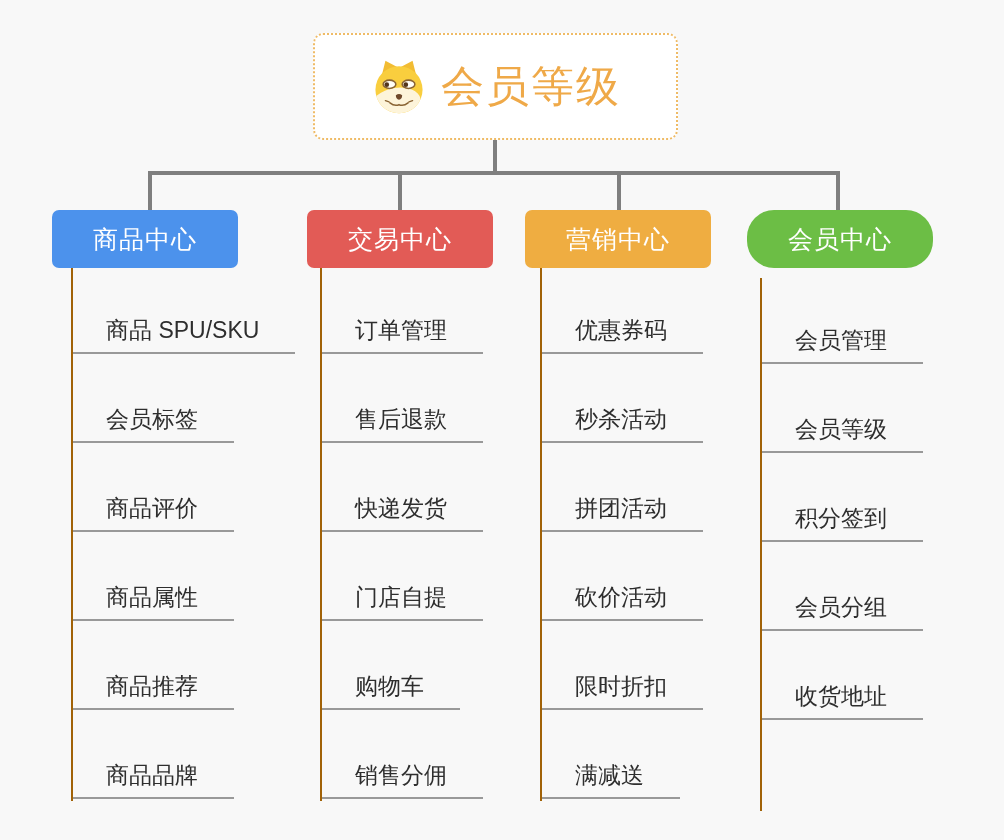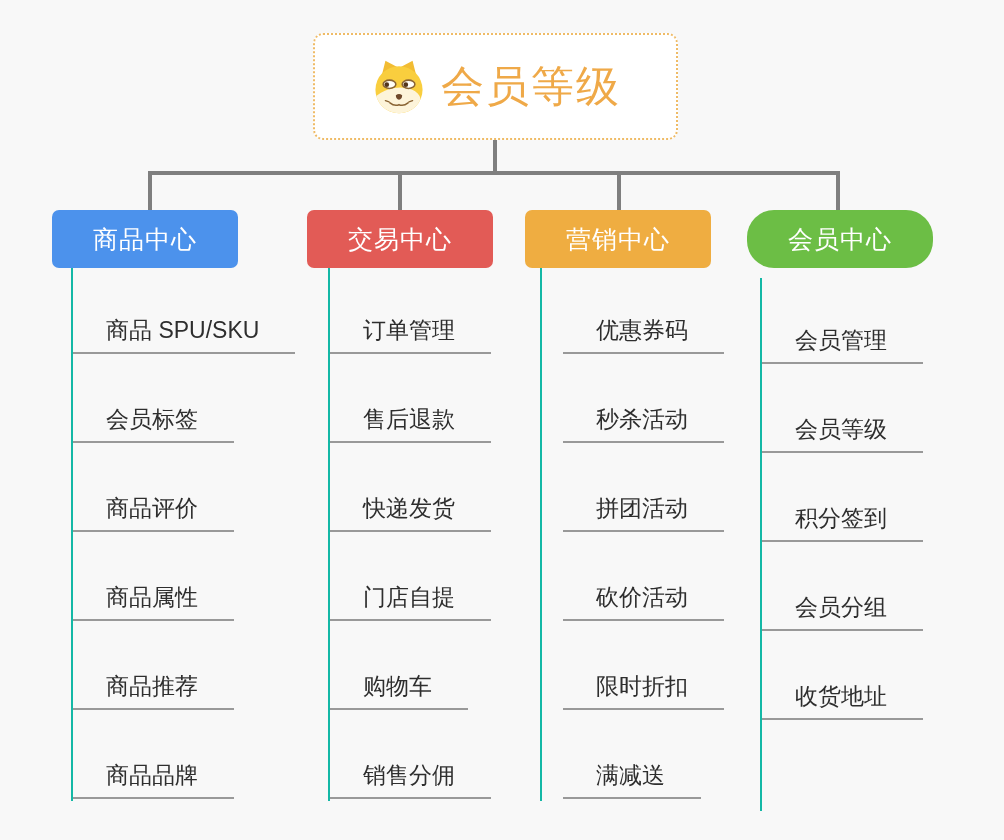--- a/index.html
+++ b/index.html
@@ -21,24 +21,24 @@
   
   .branch{
     position:absolute;top:210px;width:186px;height:58px;border-radius:7px;
     display:flex;align-items:center;justify-content:center;
     color:#ffffff;font-size:25px;letter-spacing:1px;white-space:nowrap;
   }
   .b0{left:52px;} .b1{left:307px;} .b2{left:525px;} .b3{left:747px;}
 
   
   .column{
-    position:absolute;top:268px;height:533px;border-left:2px solid #14b8a6;
+    position:absolute;top:268px;height:533px;border-left:2px solid #a16207;
     box-sizing:content-box;
   }
-  .c0{left:71px;} .c1{left:328px;text-align:center;} .c2{left:540px;padding-left:21px;} .c3{left:760px;margin-top:10px;}
+  .c0{left:71px;} .c1{left:320px;text-align:center;} .c2{left:540px;} .c3{left:760px;margin-top:10px;}
   .child-node{
     width:max-content;border-bottom:2px solid #999999;
     padding:0 36px 6px 33px;margin-top:49px;
     font-size:23px;line-height:32px;color:#2e2e2e;white-space:nowrap;
   }
   .child-node:first-child{margin-top:46px;}
 </style>
 </head>
 <body>
 

